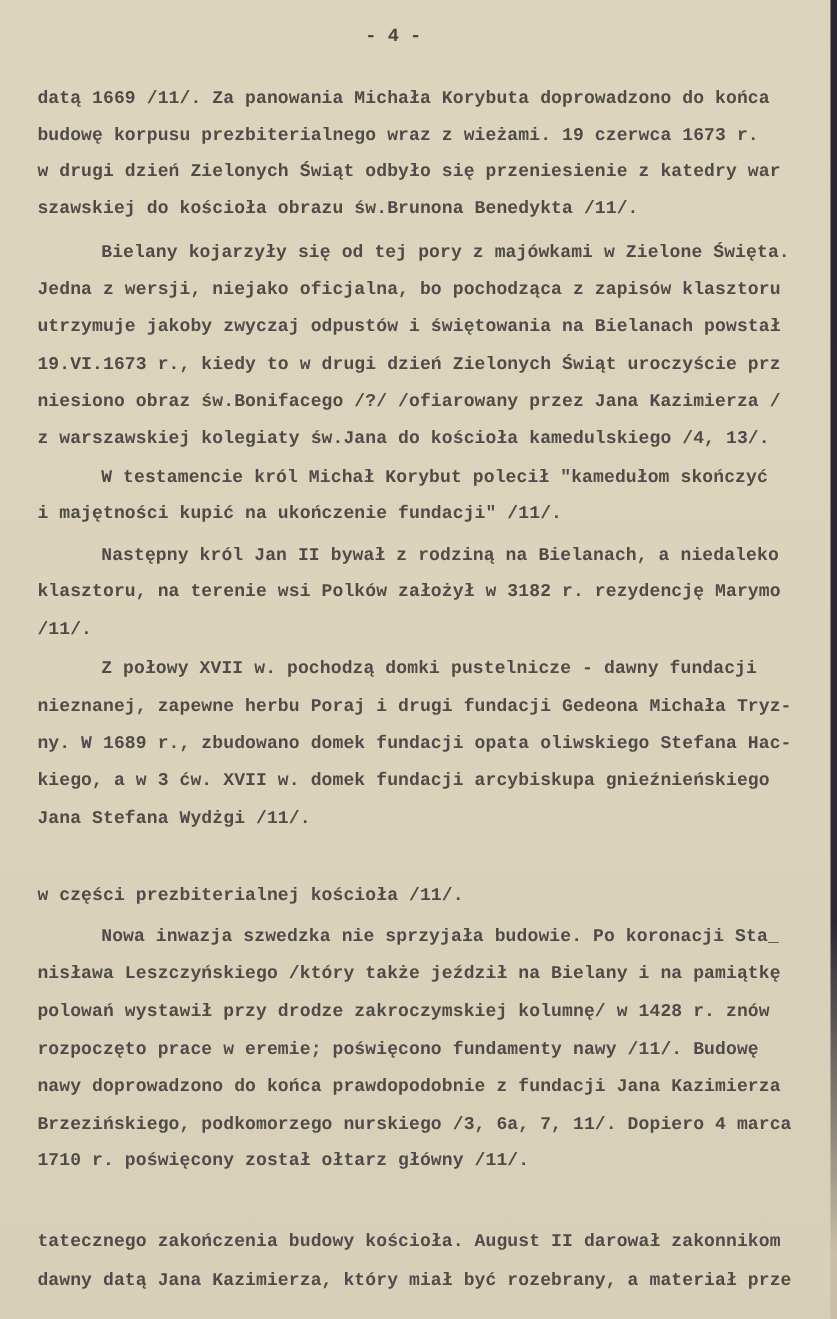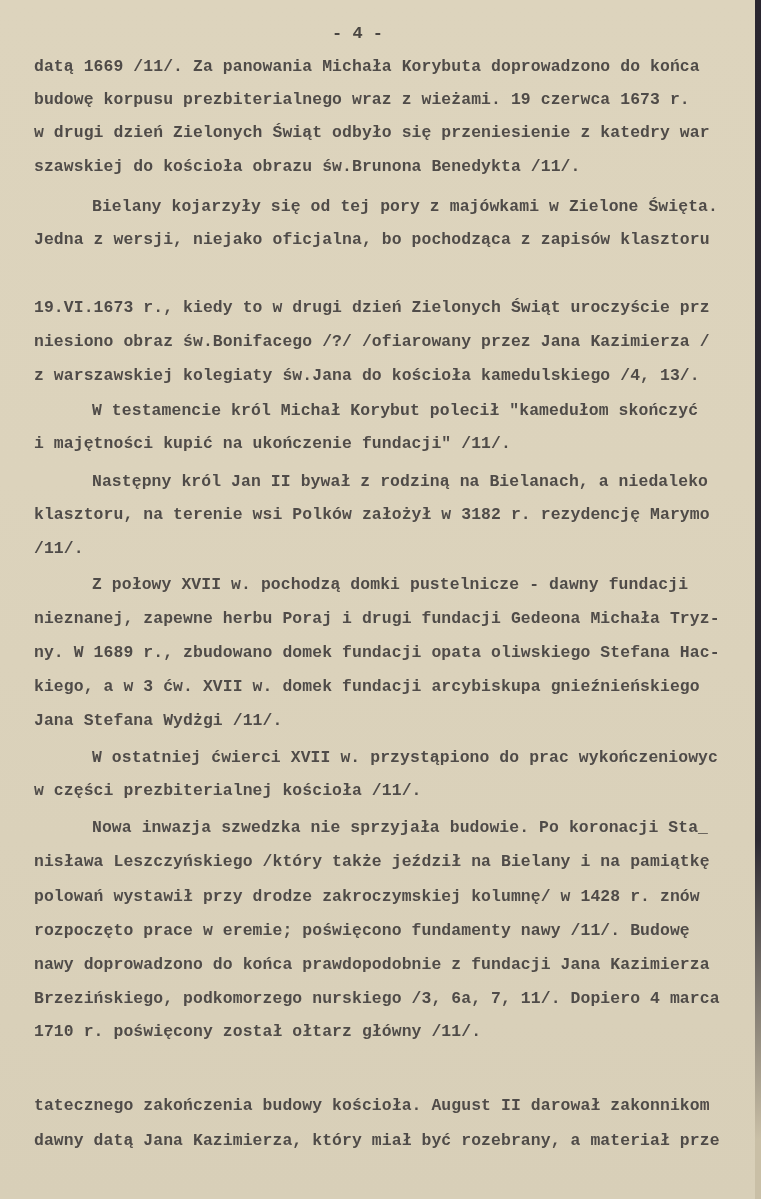--- a/index.html
+++ b/index.html
@@ -46,48 +46,49 @@
     .line {
       position: absolute;
       left: 34px;
       white-space: pre;
       font-family: "Liberation Mono", "DejaVu Sans Mono", monospace;
       font-size: 16.4px;
       font-weight: bold;
       color: #4f4b48;
       letter-spacing: 0.1px;
       line-height: 20px;
+      margin-top: 23px;
     }
   </style>
 </head>
 <body>
 
 <div class="page">
   <div class="page-number"><span>- 4 -</span></div>
 
   <div class="line" style="top:57px">datą 1669 /11/. Za panowania Michała Korybuta doprowadzono do końca</div>
   <div class="line" style="top:90px">budowę korpusu prezbiterialnego wraz z wieżami. 19 czerwca 1673 r.</div>
   <div class="line" style="top:123px">w drugi dzień Zielonych Świąt odbyło się przeniesienie z katedry war</div>
   <div class="line" style="top:157px">szawskiej do kościoła obrazu św.Brunona Benedykta /11/.</div>
   <div class="line" style="top:230px">Jedna z wersji, niejako oficjalna, bo pochodząca z zapisów klasztoru</div>
   <div class="line" style="top:197px; left:92px">Bielany kojarzyły się od tej pory z majówkami w Zielone Święta.</div>
+  <div class="line" style="top:264px">utrzymuje jakoby zwyczaj odpustów i świętowania na Bielanach powstał</div>
   <div class="line" style="top:298px">19.VI.1673 r., kiedy to w drugi dzień Zielonych Świąt uroczyście prz</div>
   <div class="line" style="top:332px">niesiono obraz św.Bonifacego /?/ /ofiarowany przez Jana Kazimierza /</div>
   <div class="line" style="top:366px">z warszawskiej kolegiaty św.Jana do kościoła kamedulskiego /4, 13/.</div>
   <div class="line" style="top:401px; left:92px">W testamencie król Michał Korybut polecił "kamedułom skończyć</div>
   <div class="line" style="top:434px">i majętności kupić na ukończenie fundacji" /11/.</div>
   <div class="line" style="top:472px; left:92px">Następny król Jan II bywał z rodziną na Bielanach, a niedaleko</div>
   <div class="line" style="top:505px">klasztoru, na terenie wsi Polków założył w 3182 r. rezydencję Marymo</div>
   <div class="line" style="top:539px">/11/.</div>
   <div class="line" style="top:575px; left:92px">Z połowy XVII w. pochodzą domki pustelnicze - dawny fundacji</div>
   <div class="line" style="top:609px">nieznanej, zapewne herbu Poraj i drugi fundacji Gedeona Michała Tryz-</div>
   <div class="line" style="top:643px">ny. W 1689 r., zbudowano domek fundacji opata oliwskiego Stefana Hac-</div>
   <div class="line" style="top:677px">kiego, a w 3 ćw. XVII w. domek fundacji arcybiskupa gnieźnieńskiego</div>
   <div class="line" style="top:711px">Jana Stefana Wydżgi /11/.</div>
-  <div class="line" style="top:748px; left:92px">W ostatniej ćwierci XVII w. przystąpiono do prac wykończeniowyc</div>
   <div class="line" style="top:781px">w części prezbiterialnej kościoła /11/.</div>
   <div class="line" style="top:818px; left:92px">Nowa inwazja szwedzka nie sprzyjała budowie. Po koronacji Sta_</div>
   <div class="line" style="top:852px">nisława Leszczyńskiego /który także jeździł na Bielany i na pamiątkę</div>
   <div class="line" style="top:887px">polowań wystawił przy drodze zakroczymskiej kolumnę/ w 1428 r. znów</div>
   <div class="line" style="top:921px">rozpoczęto prace w eremie; poświęcono fundamenty nawy /11/. Budowę</div>
   <div class="line" style="top:955px">nawy doprowadzono do końca prawdopodobnie z fundacji Jana Kazimierza</div>
   <div class="line" style="top:989px">Brzezińskiego, podkomorzego nurskiego /3, 6a, 7, 11/. Dopiero 4 marca</div>
   <div class="line" style="top:1022px">1710 r. poświęcony został ołtarz główny /11/.</div>
   <div class="line" style="top:1096px">tatecznego zakończenia budowy kościoła. August II darował zakonnikom</div>
   <div class="line" style="top:1131px">dawny datą Jana Kazimierza, który miał być rozebrany, a materiał prze</div>

